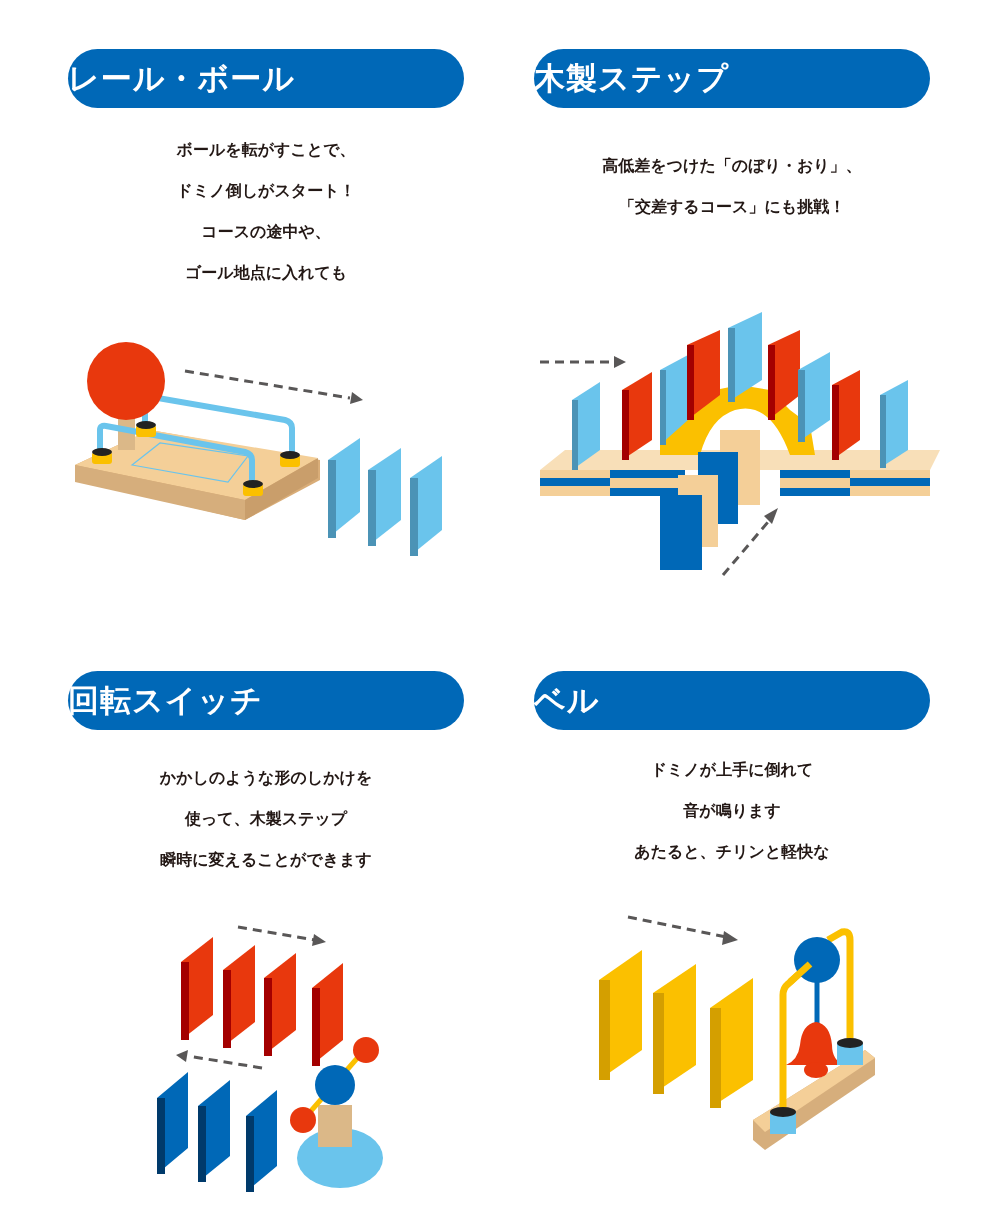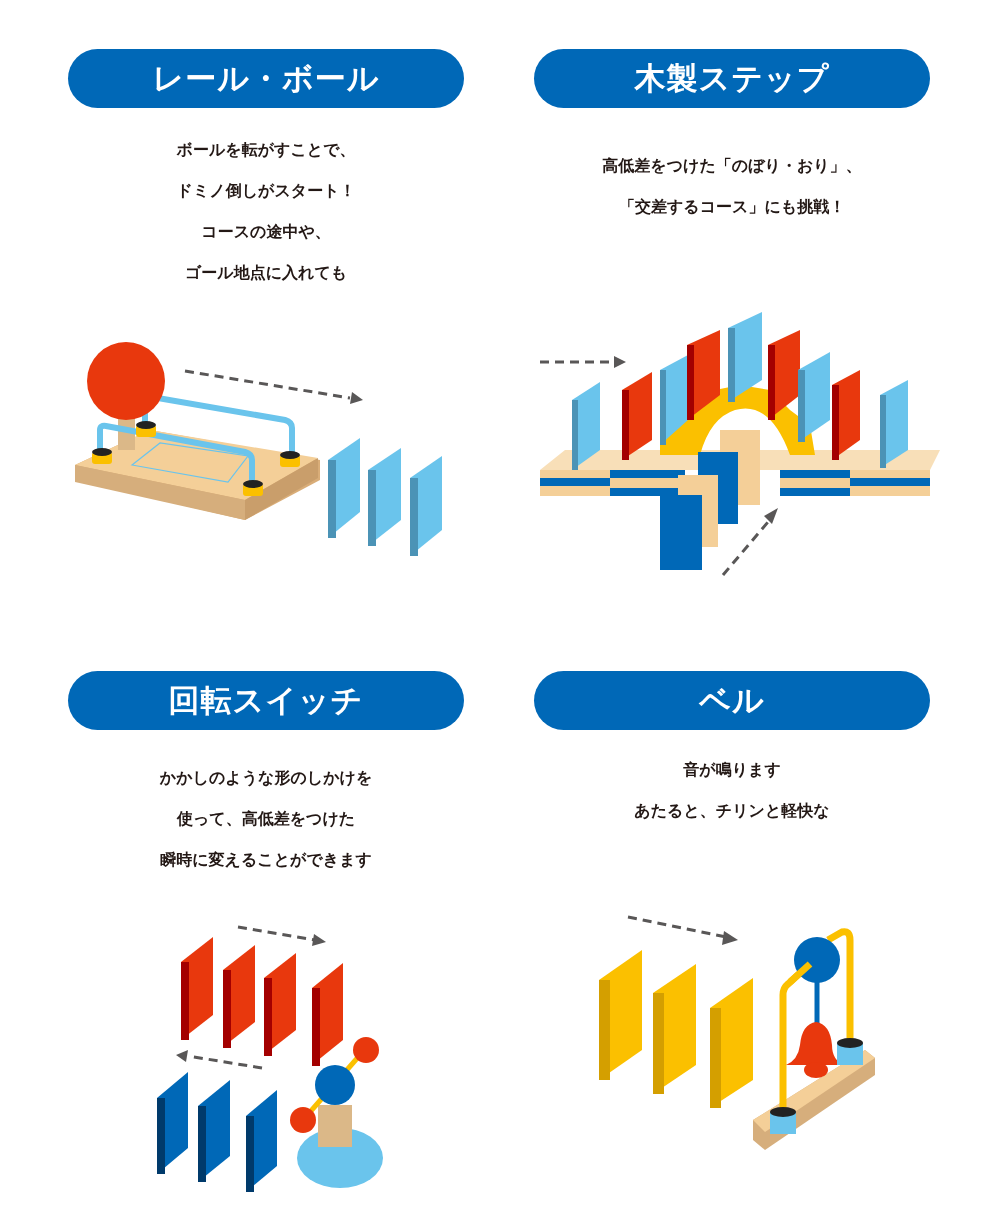--- a/index.html
+++ b/index.html
@@ -1,21 +1,21 @@
 <!DOCTYPE html>
 <html><head>
 <meta charset="utf-8">
 <style>
   html, body { margin: 0; padding: 0; background: #ffffff; }
   body { width: 1000px; height: 1227px; position: relative; overflow: hidden;
          font-family: "DejaVu Sans", "Liberation Sans", sans-serif; }
   .card { position: absolute; width: 400px; }
   .pill { position: absolute; left: 0; top: 0; width: 396px; height: 59px;
           border-radius: 30px; background: #0068b7; color: #ffffff;
-          display: flex; align-items: center; justify-content: center;
+          display: flex; align-items: center; 
           font-size: 31px; font-weight: bold; letter-spacing: 1px; }
   .desc { position: absolute; left: 0; width: 396px; text-align: center;
           color: #231815; font-size: 16px; font-weight: bold; line-height: 41px; }
   .desc span { display: block; white-space: nowrap; }
   svg.illus { position: absolute; overflow: visible; }
 </style>
 </head>
 <body>
 
 <div class="card" style="left:68px; top:49px;">
@@ -131,21 +131,21 @@
   <line x1="193" y1="275" x2="238" y2="222" stroke="#595757" stroke-width="3" stroke-dasharray="9,6"></line>
   <polygon points="234,216 248,208 242,224" fill="#595757"></polygon>
 </svg>
 
 <div class="card" style="left:68px; top:671px;">
   <div class="pill">
       <span>回転スイッチ</span>
     </div>
   <div class="desc" style="top:86px;">
     <span>かかしのような形のしかけを</span>
-    <span>使って、高低差をつけた</span>
+    <span>使って、木製ステップ</span>
     <span>瞬時に変えることができます</span>
   </div>
 </div>
 
 <svg class="illus" width="280" height="290" style="left:140px; top:910px;" viewBox="0 0 280 290">
 
   <line x1="98" y1="17" x2="175" y2="30" stroke="#595757" stroke-width="3" stroke-dasharray="9,6"></line>
   <polygon points="174,24 186,32 172,36" fill="#595757"></polygon>
 
   <g>
@@ -177,20 +177,21 @@
   <circle cx="195" cy="175" r="20" fill="#0068b7"></circle>
   <circle cx="163" cy="210" r="13" fill="#e8380d"></circle>
   <circle cx="226" cy="140" r="13" fill="#e8380d"></circle>
 </svg>
 
 <div class="card" style="left:534px; top:671px;">
   <div class="pill">
       <span>ベル</span>
     </div>
   <div class="desc" style="top:78px;">
+    <span>ドミノが上手に倒れて</span>
     <span>音が鳴ります</span>
     <span>あたると、チリンと軽快な</span>
   </div>
 </div>
 
 <svg class="illus" width="310" height="280" style="left:580px; top:900px;" viewBox="0 0 310 280">
 
   <line x1="48" y1="17" x2="146" y2="37" stroke="#595757" stroke-width="3" stroke-dasharray="9,6"></line>
   <polygon points="144,31 158,40 142,45" fill="#595757"></polygon>
 

